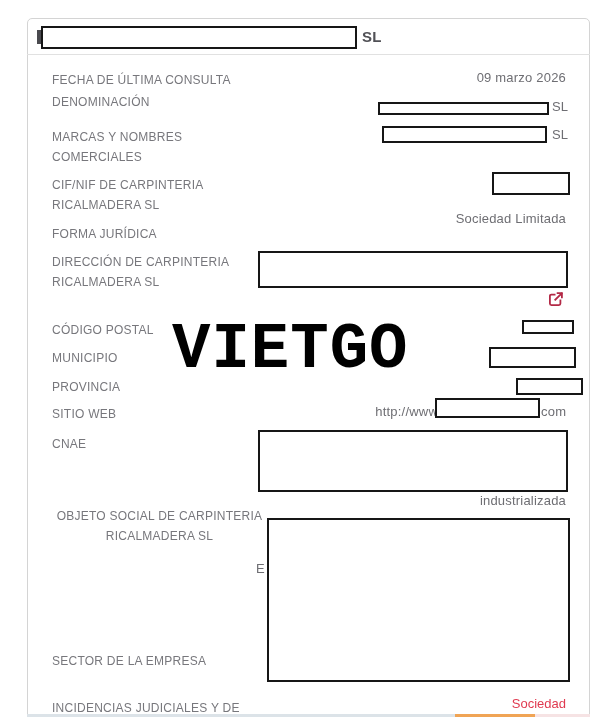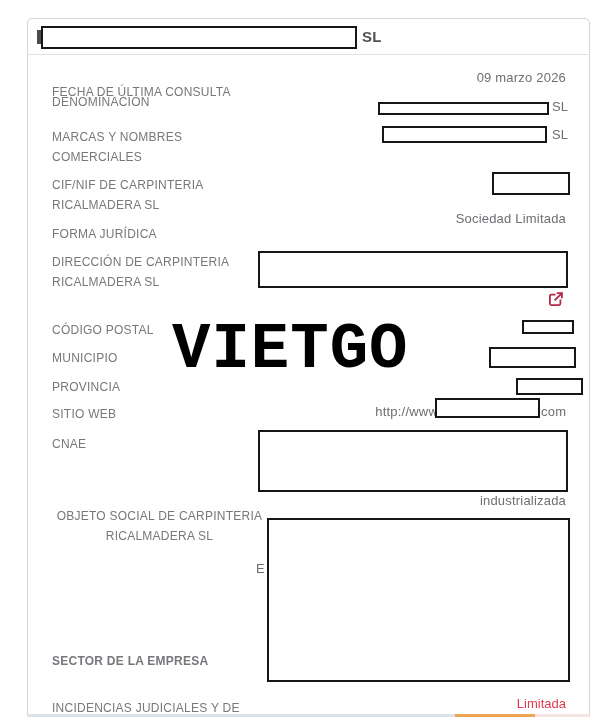--- a/index.html
+++ b/index.html
@@ -15,38 +15,38 @@
   .hdr-frag{position:absolute;left:37px;top:30px;width:4px;height:14px;background:#4a4a4f;}
   .hdr-sl{position:absolute;left:362px;top:28px;font-size:15px;font-weight:bold;color:#515156;letter-spacing:0.3px;}
   .redact{position:absolute;background:#ffffff;border:2px solid #161616;box-sizing:border-box;}
   .lbl{position:absolute;left:52px;font-size:12px;color:#77777c;letter-spacing:0.25px;line-height:1.7;}
   .val{position:absolute;right:34px;font-size:13px;color:#6e6e73;text-align:right;letter-spacing:0.2px;}
   .val-abs{position:absolute;font-size:13px;color:#6e6e73;letter-spacing:0.2px;}
   .link{position:absolute;right:34px;font-size:13px;color:#e03a50;cursor:pointer;}
   
   .hdr-box{left:41px;top:26px;width:316px;height:23px;}
   
-  .fecha-l{top:70px;margin-top:12px;}           .fecha-v{top:70px;}
+  .fecha-l{top:70px;}           .fecha-v{top:70px;}
   .denom-l{top:92px;}           .denom-box{left:378px;top:102px;width:171px;height:13px;}  .denom-sfx{left:552px;top:99px;}
   .marcas-l{top:127px;width:150px;} .marcas-box{left:382px;top:126px;width:165px;height:17px;} .marcas-sfx{left:552px;top:127px;}
   .cif-l{top:175px;width:190px;}    .cif-box{left:492px;top:172px;width:78px;height:23px;}
   .forma-l{top:224px;}          .forma-v{top:211px;}
   .dir-l{top:252px;width:190px;}    .dir-box{left:258px;top:251px;width:310px;height:37px;}
   .ext-icon{position:absolute;left:548px;top:291px;width:16px;height:16px;cursor:pointer;}
   .cp-l{top:320px;}             .cp-box{left:522px;top:320px;width:52px;height:14px;}
   .mun-l{top:348px;}            .mun-box{left:489px;top:347px;width:87px;height:21px;}
   .prov-l{top:377px;}           .prov-box{left:516px;top:378px;width:67px;height:17px;}
   .web-l{top:404px;}            .web-pre{right:162px;top:404px;text-align:center;}
   .web-box{left:435px;top:398px;width:105px;height:20px;}
   .web-sfx{left:541px;top:404px;}
   .cnae-l{top:434px;}           .cnae-box{left:258px;top:430px;width:310px;height:62px;}
   .cnae-note{top:493px;text-align:right;}
   .obj-l{top:506px;width:215px;text-align:center;}    .obj-box{left:267px;top:518px;width:303px;height:164px;}
   .obj-peek{left:256px;top:561px;}
-  .sector-l{top:651px;font-weight:bold;}
+  .sector-l{top:651px;}
   .inc-l{top:698px;}            .inc-link{top:696px;}
   
   .watermark{
     position:absolute;left:172px;top:318px;font-family:Liberation Mono, monospace;
     font-weight:bold;font-size:64px;color:#000;letter-spacing:1px;line-height:1;
   }
   
   .bbar{position:absolute;top:714px;height:3px;}
   .bbar-base{left:27px;width:563px;background:#dce3e8;}
   .bbar-orange{left:455px;width:80px;background:#f0a455;}
@@ -105,19 +105,19 @@
 <div class="redact cnae-box"></div>
 <div class="val cnae-note">industrializada</div>
 
 <div class="lbl obj-l">OBJETO SOCIAL DE CARPINTERIA RICALMADERA SL</div>
 <div class="val-abs obj-peek">E</div>
 <div class="redact obj-box"></div>
 
 <div class="lbl sector-l">SECTOR DE LA EMPRESA</div>
 
 <div class="lbl inc-l">INCIDENCIAS JUDICIALES Y DE</div>
-<div class="link inc-link">Limitada</div>
+<div class="link inc-link">Sociedad</div>
 
 <div class="bbar bbar-base"></div>
 <div class="bbar bbar-orange"></div>
 <div class="bbar bbar-pink"></div>
 
 <div class="watermark">VIETGO</div>
 
 </body></html>

